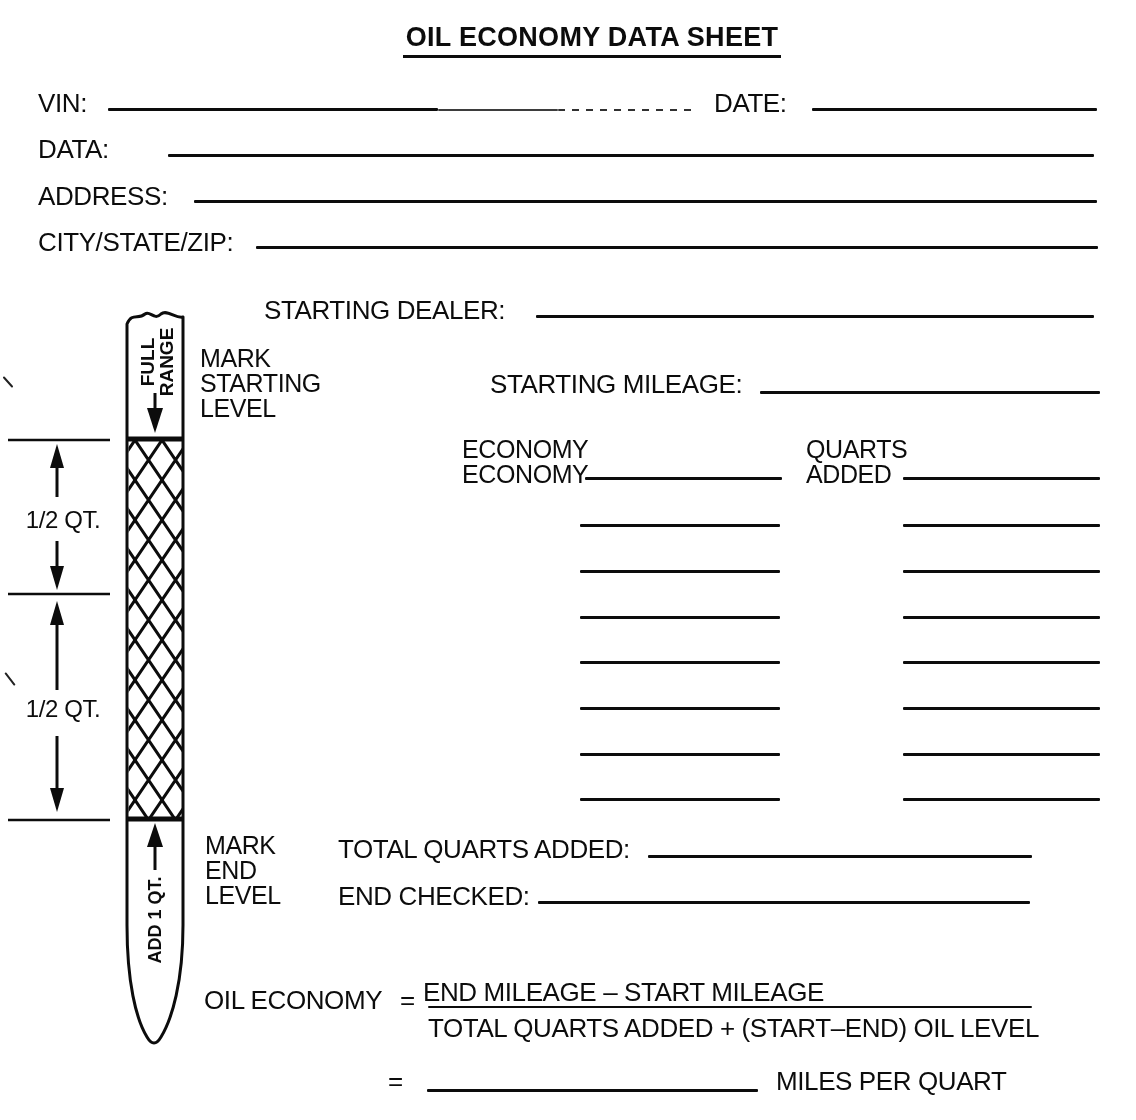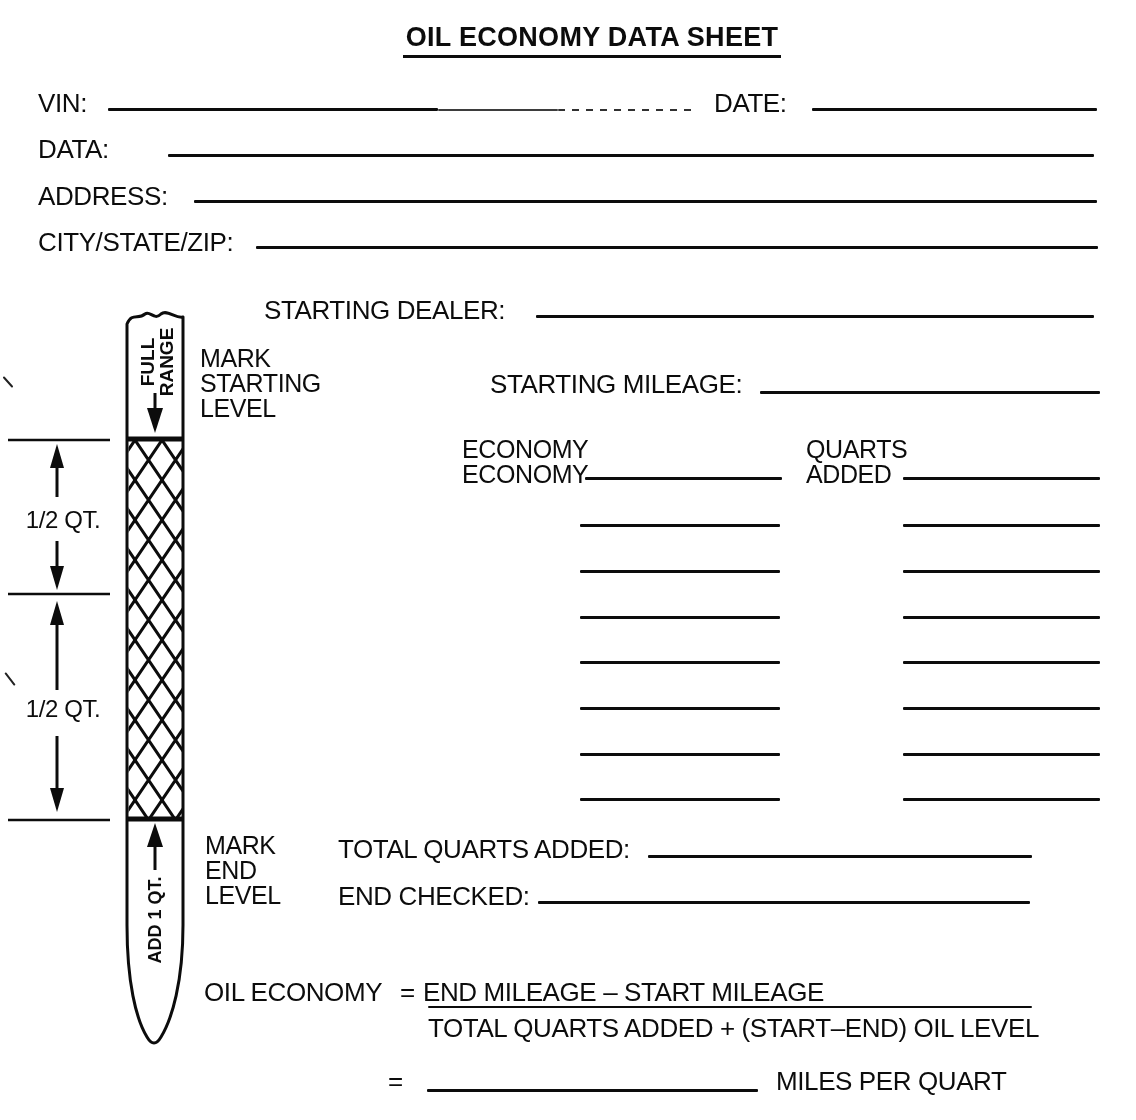--- a/index.html
+++ b/index.html
@@ -18,21 +18,21 @@
   }
   .lbl.small{font-size:25px;line-height:25px;}
   .ln{position:absolute;height:3px;background:#0c0c0c;border-radius:1px;}
   .ln.thin{height:2px;}
   .ln.dash{
     background:repeating-linear-gradient(90deg,#0c0c0c 0 7px,transparent 7px 14px);
     height:2px;opacity:.85;
   }
   .artifact{position:absolute;background:#222;height:2px;border-radius:1px;}
   svg text{font-family:"Liberation Sans", sans-serif;fill:#0c0c0c;}
-  .frac-row{position:absolute;display:flex;align-items:center;}
+  .frac-row{position:absolute;display:flex;align-items:center;margin-top:8px;}
   .frac-row .eq{margin-left:18px;}
 </style>
 </head>
 <body>
 
 <div class="sheet">
 
   <div class="title-wrap">
     <span class="title">OIL ECONOMY DATA SHEET</span>
   </div>

